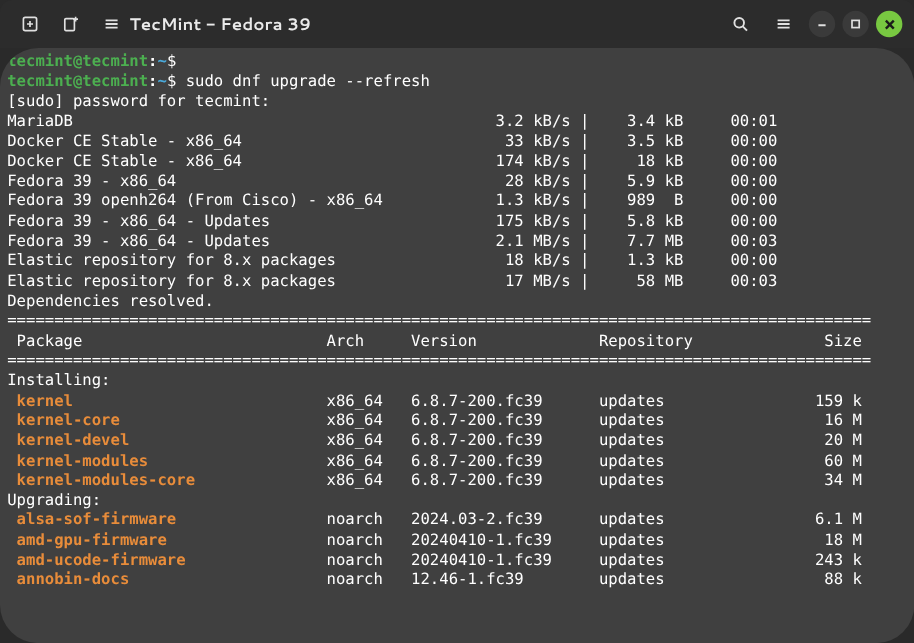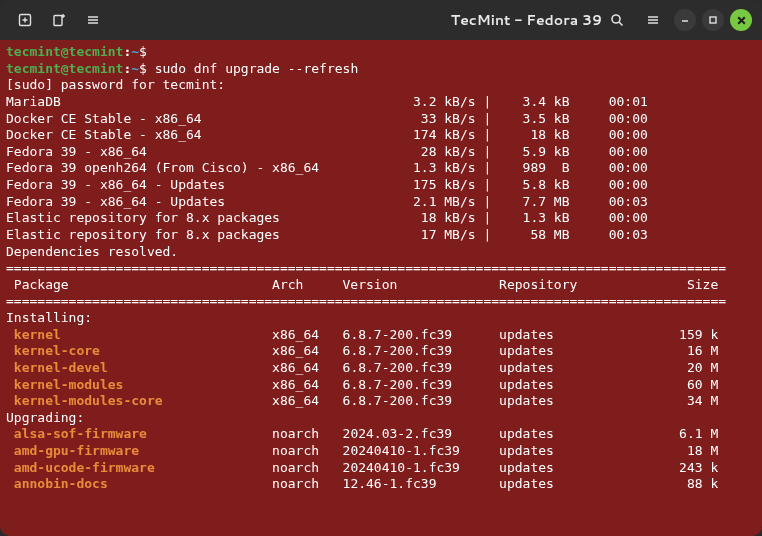--- a/index.html
+++ b/index.html
@@ -24,21 +24,21 @@
   .tb-left { display: flex; gap: 4px; align-items: center; }
   .tb-btn {
     width: 30px; height: 30px;
     border-radius: 6px;
     display: flex; align-items: center; justify-content: center;
     color: #e0e0e0;
     cursor: pointer;
   }
   .tb-title {
     flex: 1;
-    text-align: right;
+    text-align: left;
     color: #eaeaea;
     font-family: "Cantarell", "DejaVu Sans", sans-serif;
     font-weight: 600;
     font-size: 14px;
   }
   .tb-right { display: flex; gap: 6px; align-items: center; }
   .tb-close {
     background: #78c841;
     width: 22px; height: 22px;
     border-radius: 50%;
@@ -47,29 +47,30 @@
   .tb-close svg { width: 11px; height: 11px; }
   .tb-minmax {
     width: 22px; height: 22px;
     border-radius: 50%;
     background: #3a3a3a;
     display:flex; align-items:center; justify-content:center;
   }
   .tb-minmax svg { width: 10px; height: 10px; }
   
   .term {
-    background: #7f1d1d;
+    background: #404040;
     color: #fff;
     padding: 4px 6px;
     line-height: 1.28;
     height: calc(536px - 40px);
     white-space: pre;
     letter-spacing: 0px;
     font-size: 13px;
     overflow: hidden;
+    border-radius: 32px;
   }
   .green  { color: #4caf50; font-weight: bold; }
   .blue   { color: #4aa8d8; font-weight: bold; }
   .orange { color: #e88c3a; font-weight: bold; }
   .white  { color: #ffffff; }
   .bold   { font-weight: bold; }
   .rule   { color: #ffffff; letter-spacing: 0; }
   .hdr    { color: #ffffff; }
 </style>
 </head>

